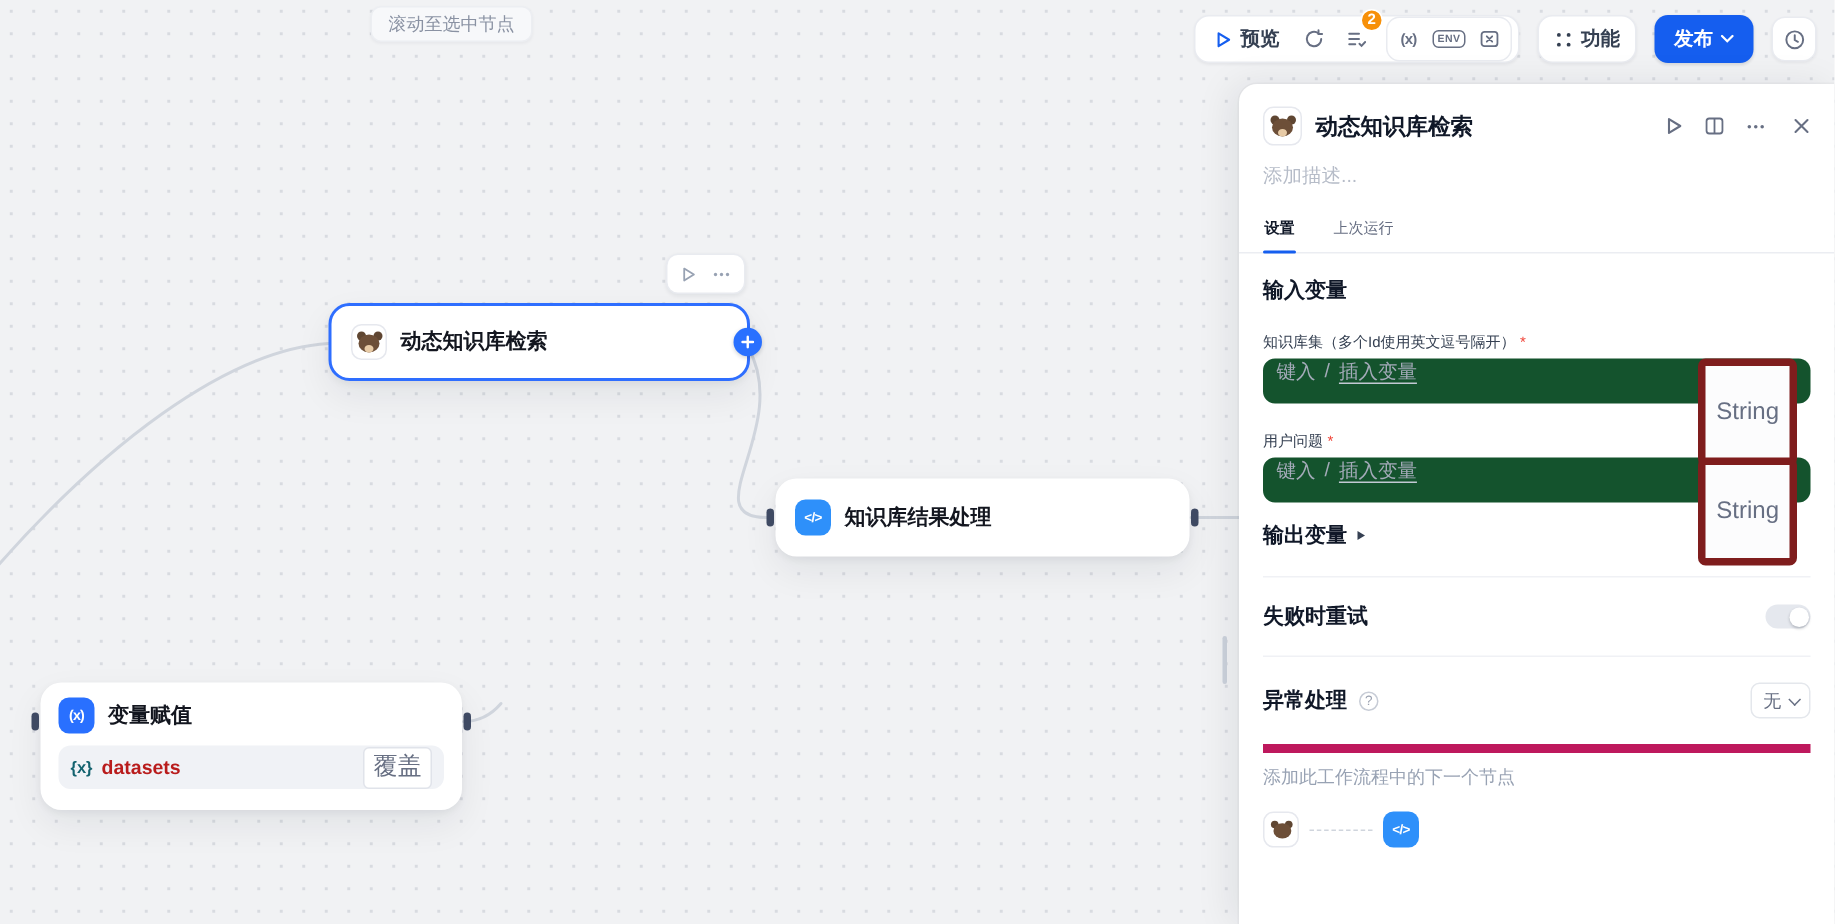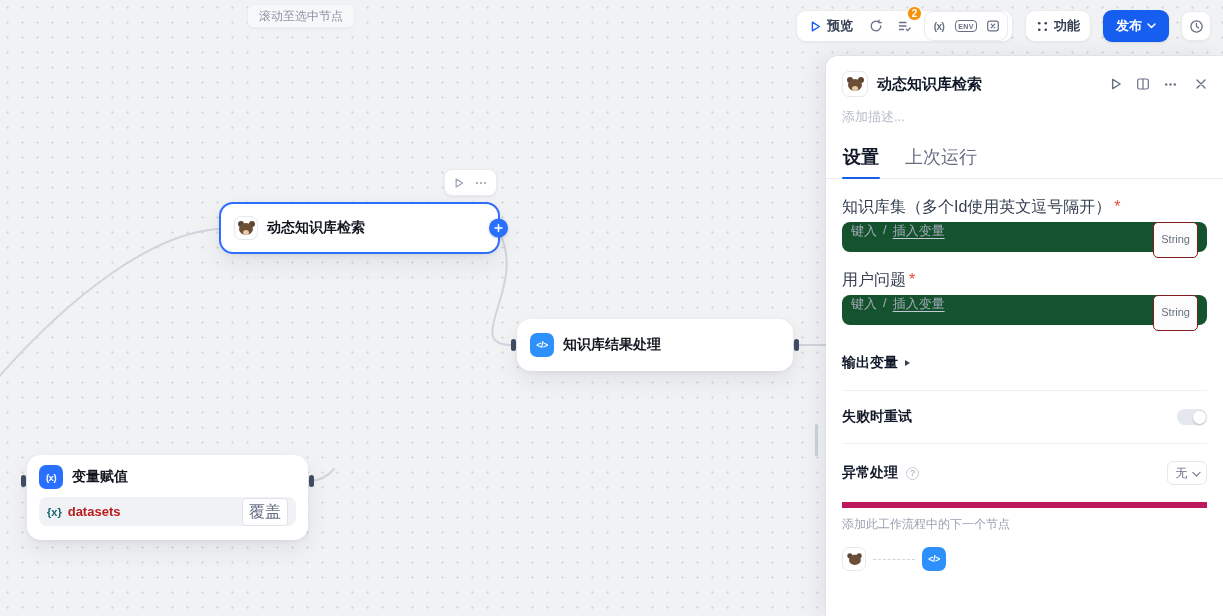--- a/index.html
+++ b/index.html
@@ -130,40 +130,40 @@
   .panel-header{ display:flex; align-items:center; gap:9px; padding:15px 16px 0 16px; }
   .panel-node-icon{
     width:26px; height:26px; border-radius:7px; background:#fff; border:1px solid #e6e8ee;
     display:flex; align-items:center; justify-content:center;
   }
   .panel-title{ flex:1; font-size:15px; font-weight:700; color:#101828; }
   .ph-icons{ display:flex; align-items:center; gap:13px; color:#676f83; }
   .ph-icon{ display:flex; align-items:center; justify-content:center; cursor:pointer; }
   .panel-desc{ padding:0 16px; margin-top:11px; font-size:13px; color:#b6bcc8; }
   .tabs{ display:flex; gap:24px; padding:0 16px; margin-top:9px; border-bottom:1px solid #ebedf2; }
-  .tab{ position:relative; padding:10px 1px 9px; font-size:18px; color:#676f83; cursor:pointer; }
+  .tab{ position:relative; padding:10px 1px 9px; font-size:10px; color:#676f83; cursor:pointer; }
   .tab.active{ color:#101828; font-weight:700; }
   .tab.active::after{ content:""; position:absolute; left:0; right:0; bottom:-1px; height:2px; background:#155eef; border-radius:2px; }
   .panel-body{ flex:1; overflow:hidden; padding:0 16px; }
   .sec-title{ font-size:14px; font-weight:700; color:#101828; }
   .mt16{ margin-top:16px; } 
-  .field-label{ margin-top:18px; font-size:16px; color:#354052; }
+  .field-label{ margin-top:18px; font-size:10px; color:#354052; }
   .req{ color:#f04438; margin-left:3px; }
   .input-box{
     margin-top:4px; height:30px; background:#14532d; border-radius:8px;
     display:flex; align-items:flex-start; gap:6px; padding:0 9px;
     font-size:13px; color:#a4abb9; cursor:text;
   }
   .insert-var{ text-decoration:underline; text-underline-offset:3px; text-decoration-color:#c3c9d4; cursor:pointer; }
   .type-badge{
-    margin-left:auto; font-size:11px; color:#676f83; background:#fcfcfd;
-    border:1px solid #7f1d1d; border-radius:5px; padding:8px 7px; line-height:1.6;
+    margin-left:auto; font-size:16px; color:#676f83; background:#fcfcfd;
+    border:5px solid #7f1d1d; border-radius:5px; padding:18px 7px; line-height:1.6;
   }
   .output-row{
-    margin-top:29px; display:flex; align-items:center; gap:7px;
+    margin-top:13px; display:flex; align-items:center; gap:7px;
     padding-bottom:18px; border-bottom:1px solid #f0f1f5;text-align:center;
   }
   .tri-right{ width:0; height:0; border-left:5px solid #354052; border-top:3.5px solid transparent; border-bottom:3.5px solid transparent; }
   .toggle-row{ display:flex; align-items:center; justify-content:space-between; padding:17px 0; border-bottom:1px solid #f0f1f5; }
   .toggle{ position:relative; width:30px; height:16px; border-radius:999px; background:#e5e8ee; cursor:pointer; }
   .toggle .knob{ position:absolute; top:1.5px; left:15.5px; width:13px; height:13px; border-radius:50%; background:#fff; box-shadow:0 1px 2px rgba(16,24,40,.25); }
   .error-row{ display:flex; align-items:center; justify-content:space-between; padding:17px 0; border-bottom:6px solid #be185d; }
   .row-left{ display:flex; align-items:center; gap:5px; }
   .help-circle{
     width:13px; height:13px; border-radius:50%; border:1px solid #c7ccd6; color:#9aa1b0;
@@ -376,20 +376,21 @@
     </div>
 
     <div class="panel-desc">添加描述...</div>
 
     <div class="tabs">
       <span class="tab active">设置</span>
       <span class="tab">上次运行</span>
     </div>
 
     <div class="panel-body">
+      <div class="sec-title mt16">输入变量</div>
 
       <div class="field-label">
         <span>知识库集（多个Id使用英文逗号隔开）</span><span class="req">*</span>
       </div>
       <div class="input-box">
         <span>键入</span>
         <span>/</span>
         <span class="insert-var">插入变量</span>
         <span class="type-badge">String</span>
       </div>

